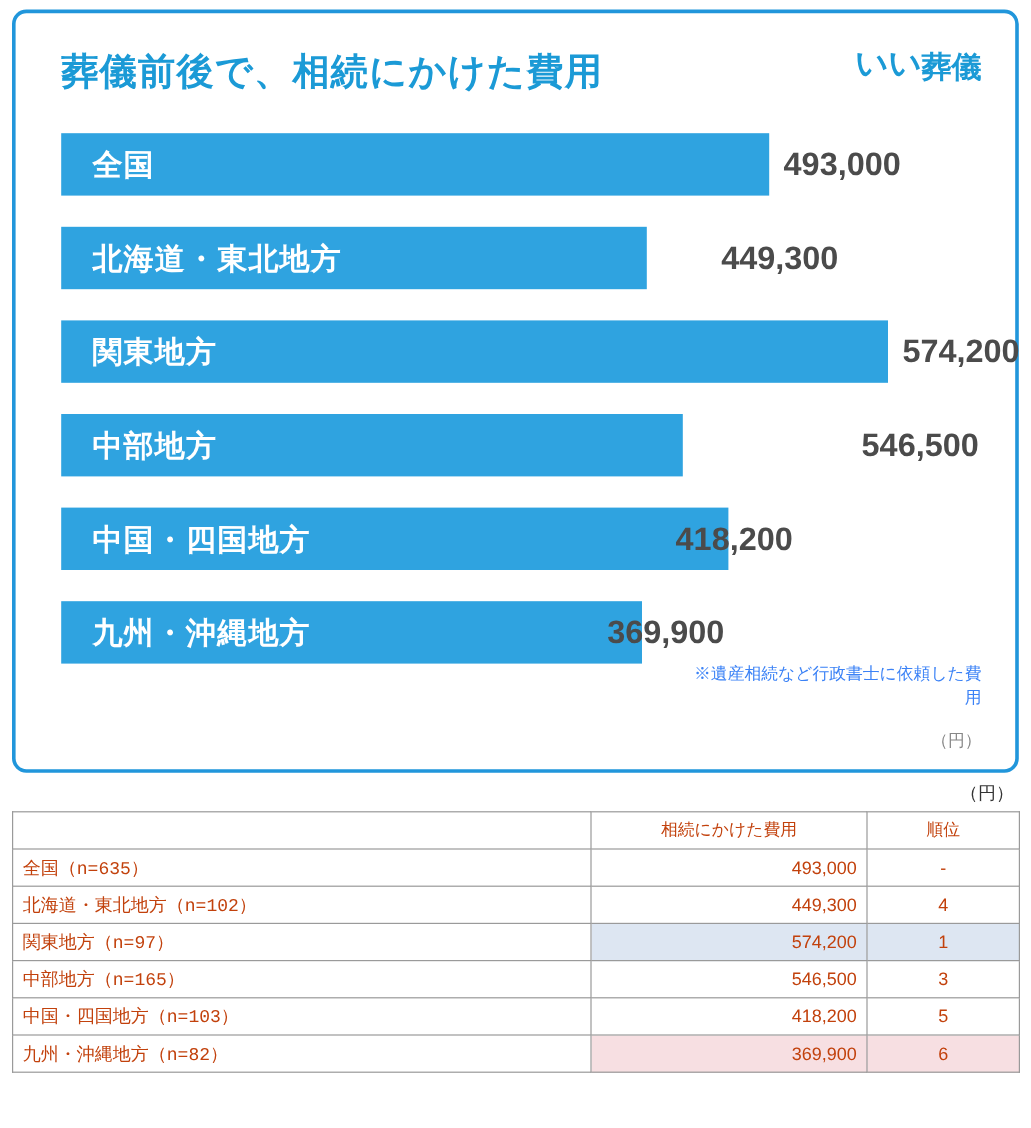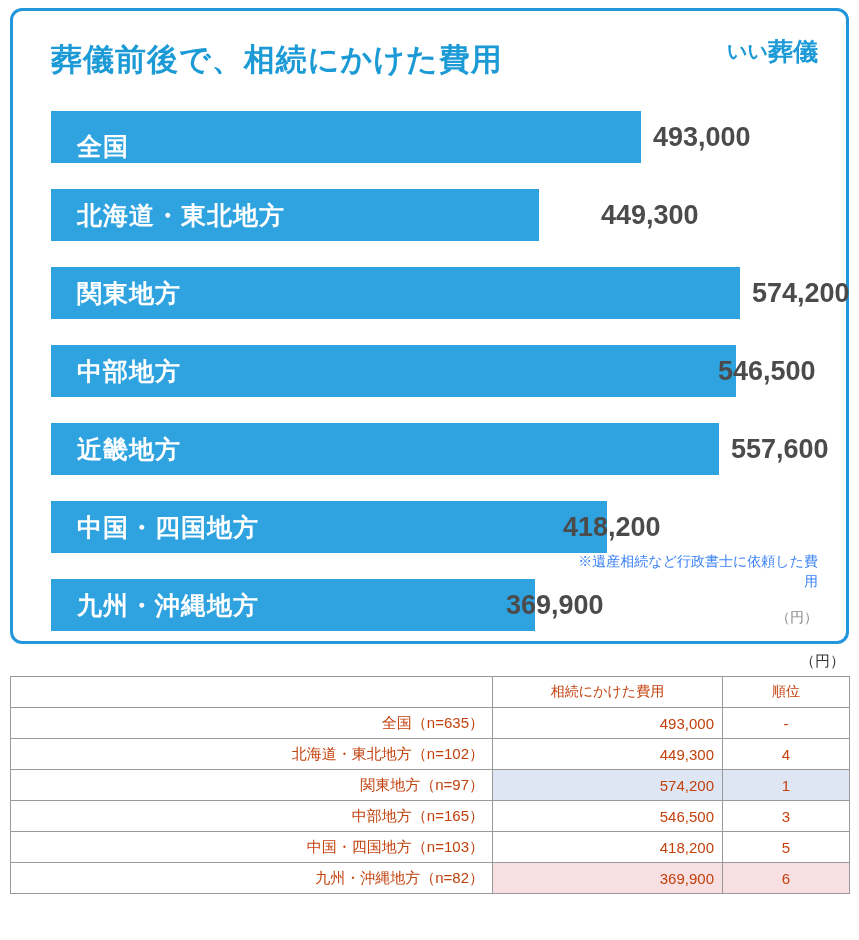--- a/index.html
+++ b/index.html
@@ -46,21 +46,21 @@
   .brand {
     position: absolute;
     right: 28px;
     top: 24px;
     font-size: 25px;
     font-weight: bold;
     color: #1b9ad6;
     white-space: nowrap;
   }
   .brand .brand-ii {
-    font-size: 20px;
+    font-size: 27px;
     vertical-align: 2px;
   }
 
   .bars {
     position: absolute;
     left: 0;
     top: 88px;
     width: 839px;
   }
   .bar-row {
@@ -140,71 +140,65 @@
     box-sizing: border-box;
     font-weight: normal;
   }
   table.data th {
     text-align: center;
     font-size: 14px;
   }
   col.c1 { width: 482px; }
   col.c2 { width: 230px; }
   col.c3 { width: 127px; }
-  td.name { text-align: right; }
+  td.name { text-align: left; font-family: Liberation Mono, monospace; }
   td.val  { text-align: right; padding-right: 10px; }
   td.rank { text-align: center; }
   tr.hl-top td.val, tr.hl-top td.rank { background: #dde6f2; }
   tr.hl-bottom td.val, tr.hl-bottom td.rank { background: #f7dfe2; }
 </style>
 </head>
 <body>
 
 <div id="page">
 
   <div class="chart-card">
     <div class="chart-title">葬儀前後で、相続にかけた費用</div>
     <div class="brand"><span class="brand-ii">いい</span><span>葬儀</span></div>
 
     <div class="bars">
 
       <div class="bar-row">
-        <div class="bar" style="width:590px;align-items:flex-end;">
+        <div class="bar" style="width:590px;">
           <span class="bar-label">全国</span>
         </div>
         <div class="bar-value" style="left:640px;">493,000</div>
       </div>
 
       <div class="bar-row">
         <div class="bar" style="width:488px;">
           <span class="bar-label">北海道・東北地方</span>
         </div>
         <div class="bar-value" style="left:588px;">449,300</div>
       </div>
 
       <div class="bar-row">
         <div class="bar" style="width:689px;">
           <span class="bar-label">関東地方</span>
         </div>
         <div class="bar-value" style="left:739px;">574,200</div>
       </div>
 
       <div class="bar-row">
-        <div class="bar" style="width:685px;">
+        <div class="bar" style="width:518px;">
           <span class="bar-label">中部地方</span>
         </div>
         <div class="bar-value" style="left:705px;">546,500</div>
       </div>
 
-      <div class="bar-row">
-        <div class="bar" style="width:668px;">
-          <span class="bar-label">近畿地方</span>
-        </div>
-        <div class="bar-value" style="left:718px;">557,600</div>
-      </div>
 
       <div class="bar-row">
         <div class="bar" style="width:556px;">
           <span class="bar-label">中国・四国地方</span>
         </div>
         <div class="bar-value" style="left:550px;">418,200</div>
       </div>
 
       <div class="bar-row">
         <div class="bar" style="width:484px;">

